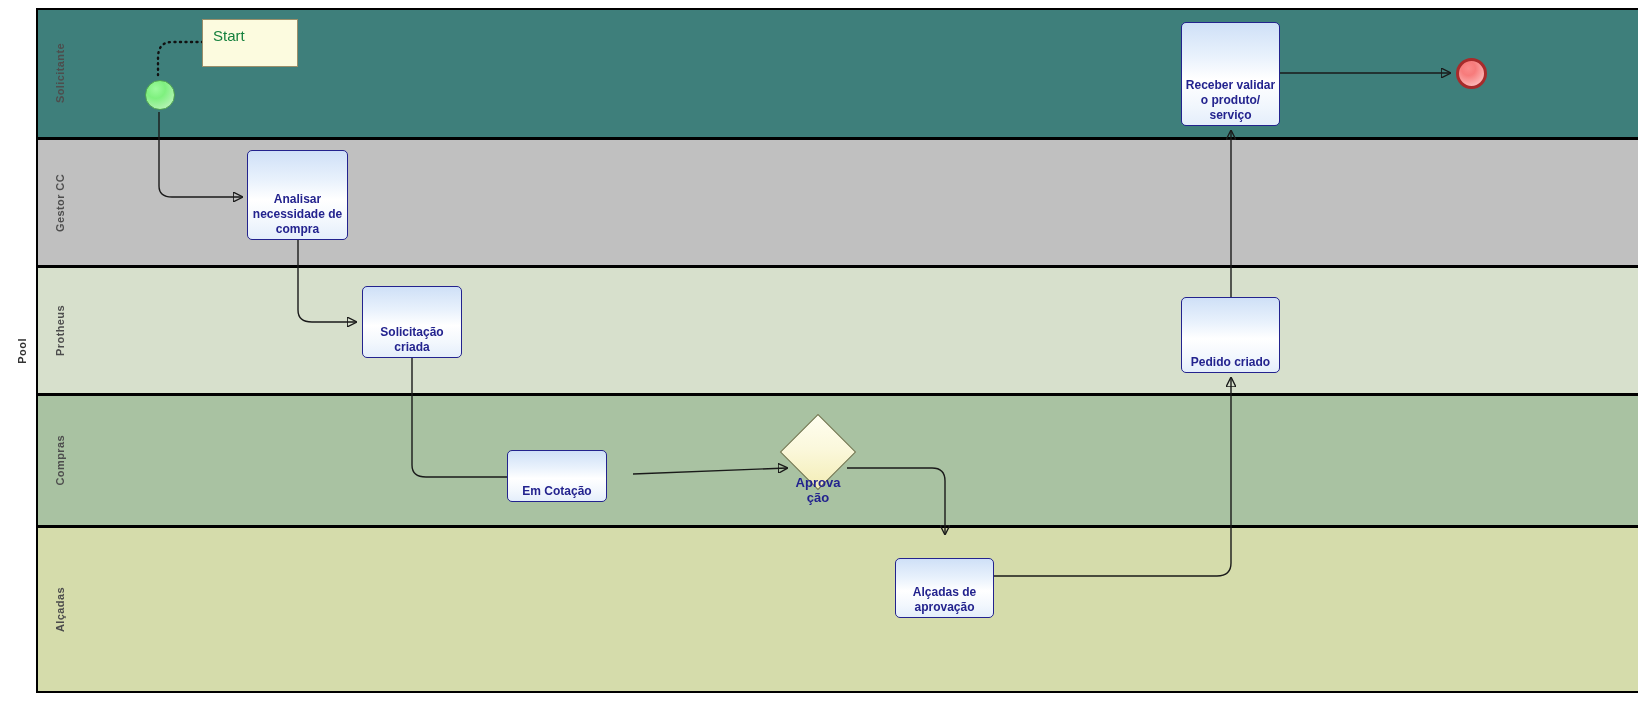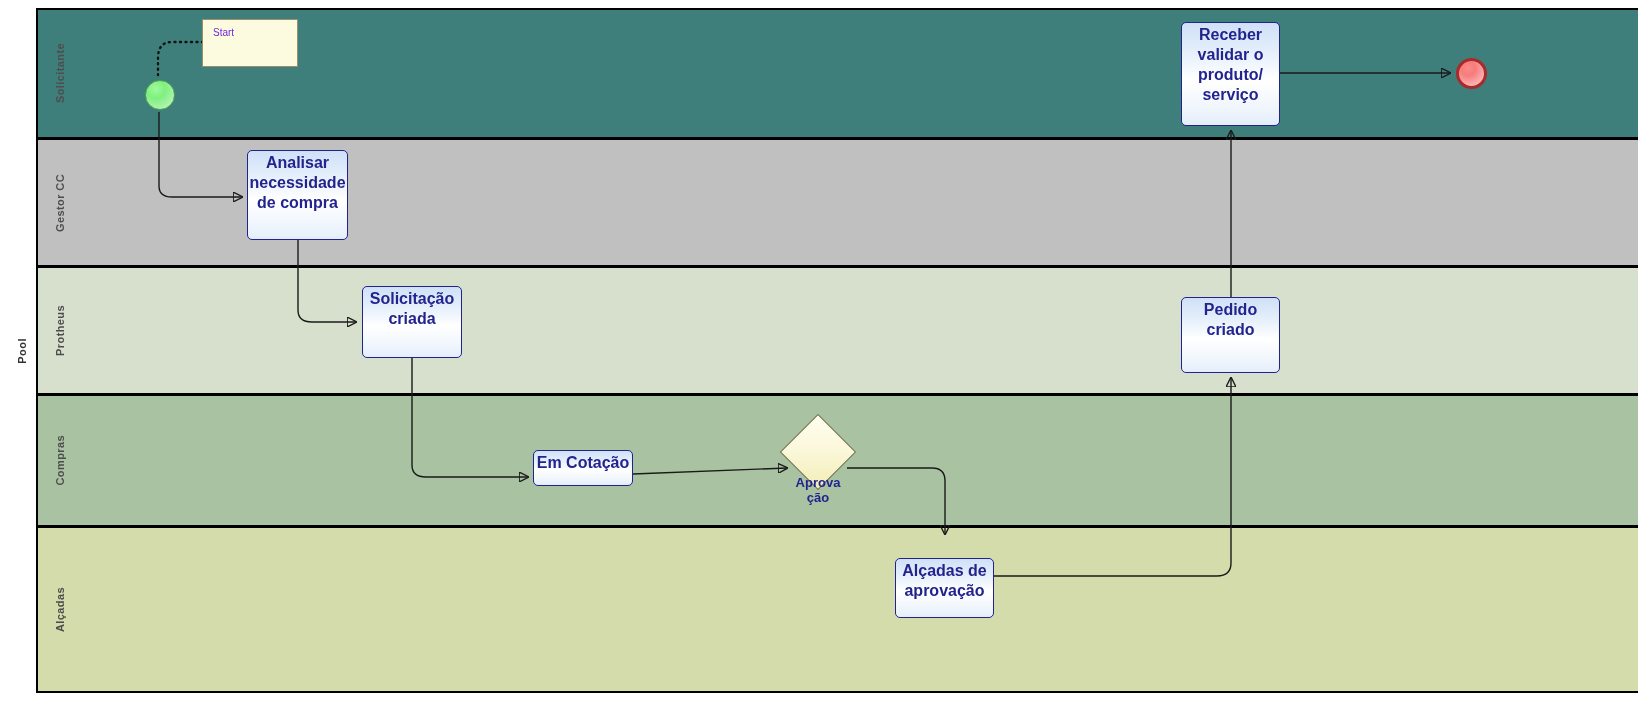--- a/index.html
+++ b/index.html
@@ -14,35 +14,35 @@
 
   
   .lane{position:absolute;left:38px;width:1600px;box-sizing:border-box;border-bottom:3px solid #000;}
   .lane:last-of-type{border-bottom:none;}
   .lane-label{position:absolute;left:10px;top:0;height:100%;width:24px;display:flex;align-items:center;justify-content:center;}
   .lane-label span{writing-mode:vertical-rl;transform:rotate(180deg);font-size:11px;font-weight:bold;color:#4d4d4d;letter-spacing:.4px;white-space:nowrap;}
 
   
   .task{position:absolute;box-sizing:border-box;border:1px solid #23238e;border-radius:5px;
       background:linear-gradient(to bottom,#cfe0f7 0%,#e8f1fc 32%,#ffffff 55%,#f2f7fd 80%,#e4eefb 100%);
-      display:flex;align-items:flex-start;justify-content:center;text-align:center;
-      color:#23238e;font-size:16px;font-weight:bold;line-height:1.25;padding:2px;
+      display:flex;align-items:flex-end;justify-content:center;text-align:center;
+      color:#23238e;font-size:12px;font-weight:bold;line-height:1.25;padding:2px;
       box-shadow:0 0 0 0 rgba(0,0,0,0);}
   .event{position:absolute;border-radius:50%;box-sizing:border-box;}
   .event.start{background:radial-gradient(circle at 35% 28%,#9dfb9d 0%,#7ff07f 35%,#cdf5cd 100%);
       border:1.5px solid #4fa44f;}
   .event.end{background:radial-gradient(circle at 38% 30%,#fb8a8a 0%,#f77b7b 30%,#ffd3d3 100%);
       border:3px solid #a82b2b;}
   .gateway{position:absolute;}
   .gateway .diamond{width:100%;height:100%;
       background:linear-gradient(135deg,#fffef0 0%,#fbf8dc 45%,#f3edb5 100%);
       border:1px solid #7a7a55;transform:rotate(45deg);box-sizing:border-box;}
   .gw-label{position:absolute;text-align:center;color:#23238e;font-size:13px;font-weight:bold;line-height:1.15;white-space:pre-line;}
   .note{position:absolute;box-sizing:border-box;background:#fcfbdf;border:1px solid #9a8f6a;
-      color:#6d28d9;font-size:10px;padding:7px 10px;}
+      color:#15803d;font-size:15px;padding:7px 10px;}
 
   svg.flows{position:absolute;left:0;top:0;width:1647px;height:701px;pointer-events:none;}
   svg.flows path,svg.flows line{fill:none;stroke:#1a1a1a;stroke-width:1.4px;}
   svg.flows .assoc{stroke:#111;stroke-width:2.4px;stroke-dasharray:1 4.5;stroke-linecap:round;}
 </style>
 </head>
 <body>
 
 <div id="canvas">
 
@@ -115,21 +115,21 @@
   <div class="event start" style="left:145px;top:80px;width:30px;height:30px;"></div>
 
   <div class="task" style="left:362px;top:286px;width:100px;height:72px;">
     <span>Solicitação criada</span>
   </div>
 
   <div class="task" style="left:247px;top:150px;width:101px;height:90px;">
     <span>Analisar necessidade de compra</span>
   </div>
 
-  <div class="task" style="left:533px;top:450px;width:100px;height:36px;">
+  <div class="task" style="left:507px;top:450px;width:100px;height:52px;">
     <span>Em Cotação</span>
   </div>
 
   <div class="gateway" style="left:791px;top:425px;width:54px;height:54px;">
     <div class="diamond"></div>
   </div>
   <div class="gw-label" style="left:768px;top:476px;width:100px;">Aprova
 ção</div>
 
   <div class="task" style="left:895px;top:558px;width:99px;height:60px;">

